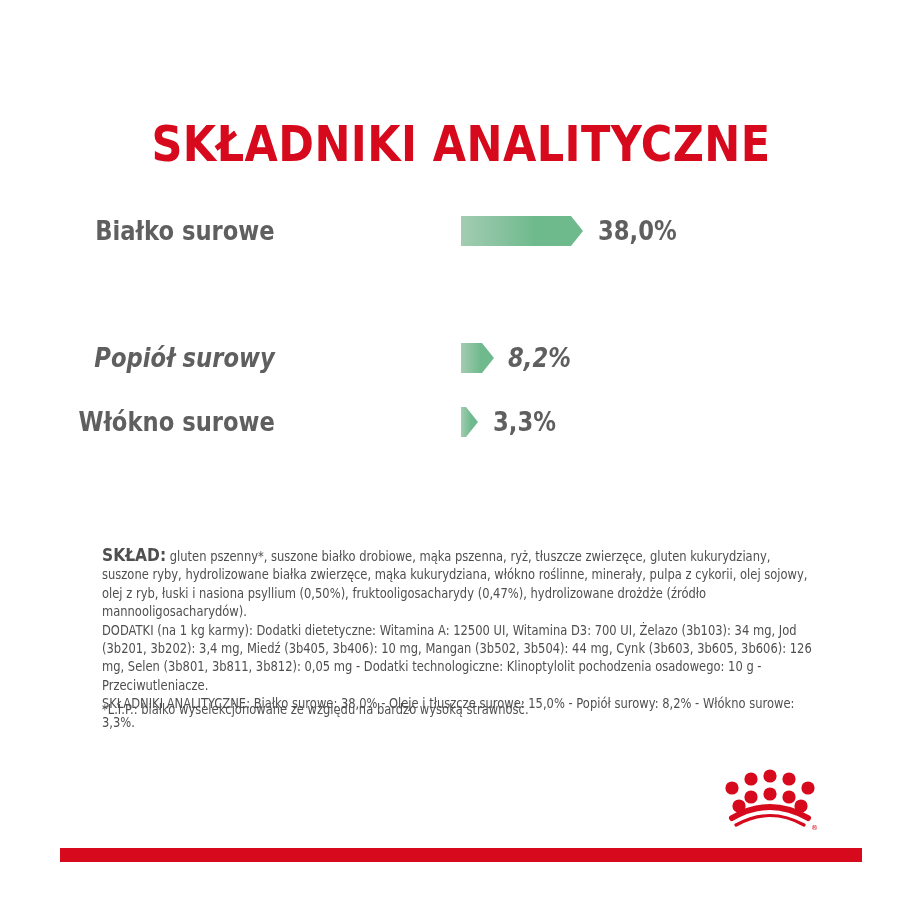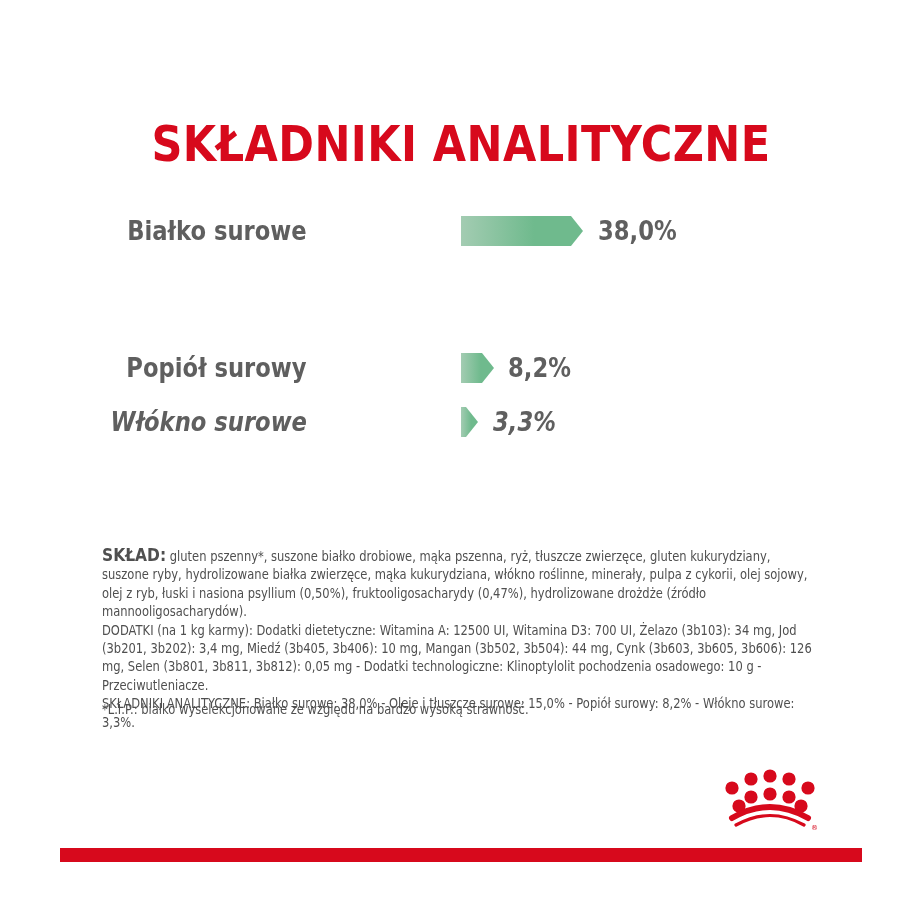--- a/index.html
+++ b/index.html
@@ -33,21 +33,20 @@
       left: 0;
       top: 0;
       width: 922px;
       height: 460px;
     }
     .row {
       position: absolute;
       left: 0;
       width: 750px;
       height: 40px;
-      padding-left: 32px;
     }
     .row-label {
       position: absolute;
       right: 475px;
       top: 0;
       height: 40px;
       line-height: 40px;
       font-family: "DejaVu Sans", sans-serif;
       font-weight: bold;
       font-size: 27px;
@@ -119,26 +118,26 @@
 <body>
 
 <h1 class="title" style="color: rgb(215, 9, 28);">SKŁADNIKI ANALITYCZNE</h1>
 
 <div class="chart" id="chart">
     <div class="row" style="top: 211px;">
       <div class="row-label" style="color: rgb(95, 95, 95);">Białko surowe</div>
       <div class="bar" style="width: 122px; background: linear-gradient(90deg, rgb(163, 204, 178) 0%, rgb(111, 186, 141) 60%, rgb(111, 186, 141) 100%);"></div>
       <div class="row-value" style="left: 598px; color: rgb(95, 95, 95);">38,0%</div>
     </div>
-    <div class="row" style="top: 348px;">
+    <div class="row" style="top: 338px; font-style: italic;">
       <div class="row-label" style="color: rgb(95, 95, 95);">Popiół surowy</div>
       <div class="bar" style="width: 33px; background: linear-gradient(90deg, rgb(163, 204, 178) 0%, rgb(111, 186, 141) 60%, rgb(111, 186, 141) 100%);"></div>
       <div class="row-value" style="left: 508px; color: rgb(95, 95, 95);">8,2%</div>
     </div>
-    <div class="row" style="top: 402px; font-style: italic;">
+    <div class="row" style="top: 402px;">
       <div class="row-label" style="color: rgb(95, 95, 95);">Włókno surowe</div>
       <div class="bar" style="width: 17px; background: linear-gradient(90deg, rgb(163, 204, 178) 0%, rgb(111, 186, 141) 60%, rgb(111, 186, 141) 100%);"></div>
       <div class="row-value" style="left: 493px; color: rgb(95, 95, 95);">3,3%</div>
     </div>
   </div>
 
 <div class="composition" style="color: rgb(79, 79, 79);">
   <span class="lead">SKŁAD:</span><span> gluten pszenny*, suszone białko drobiowe, mąka pszenna, ryż, tłuszcze zwierzęce, gluten kukurydziany, suszone ryby, hydrolizowane białka zwierzęce, mąka kukurydziana, włókno roślinne, minerały, pulpa z cykorii, olej sojowy, olej z ryb, łuski i nasiona psyllium (0,50%), fruktooligosacharydy (0,47%), hydrolizowane drożdże (źródło mannooligosacharydów).</span><br>
   <span>DODATKI (na 1 kg karmy): Dodatki dietetyczne: Witamina A: 12500 UI, Witamina D3: 700 UI, Żelazo (3b103): 34 mg, Jod (3b201, 3b202): 3,4 mg, Miedź (3b405, 3b406): 10 mg, Mangan (3b502, 3b504): 44 mg, Cynk (3b603, 3b605, 3b606): 126 mg, Selen (3b801, 3b811, 3b812): 0,05 mg - Dodatki technologiczne: Klinoptylolit pochodzenia osadowego: 10 g - Przeciwutleniacze.</span><br>
   <span>SKŁADNIKI ANALITYCZNE: Białko surowe: 38,0% - Oleje i tłuszcze surowe: 15,0% - Popiół surowy: 8,2% - Włókno surowe: 3,3%.</span>

